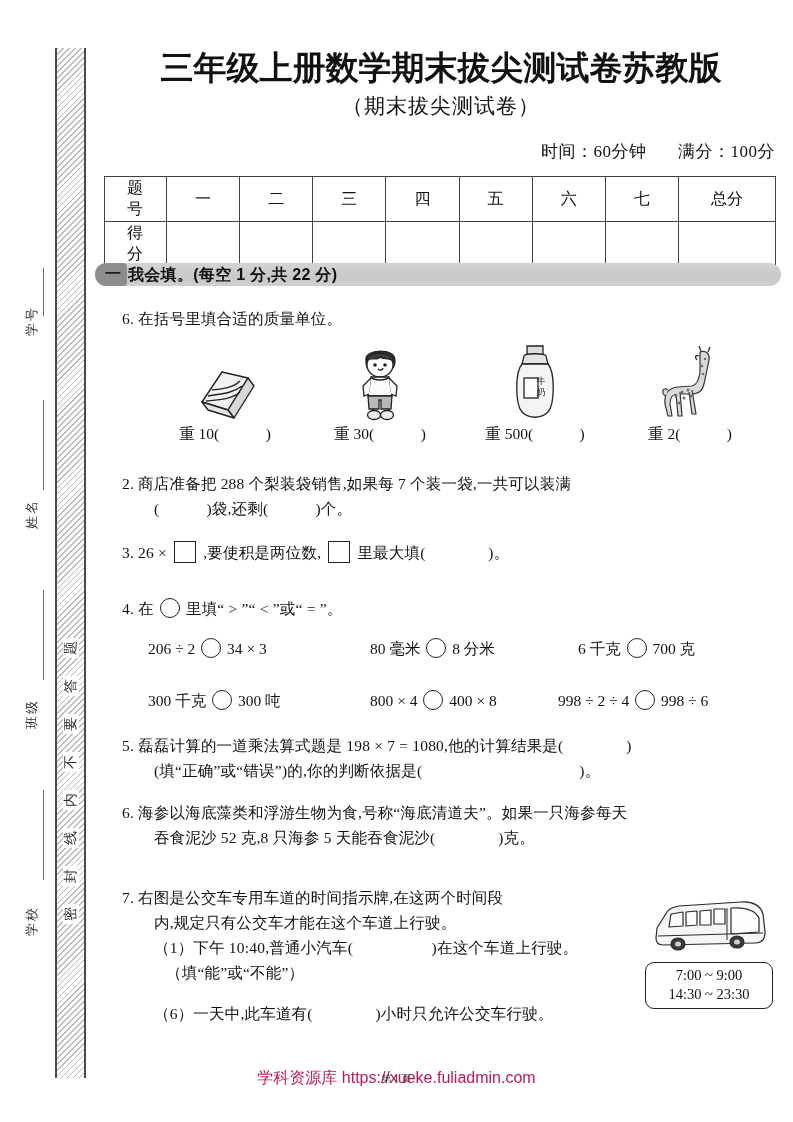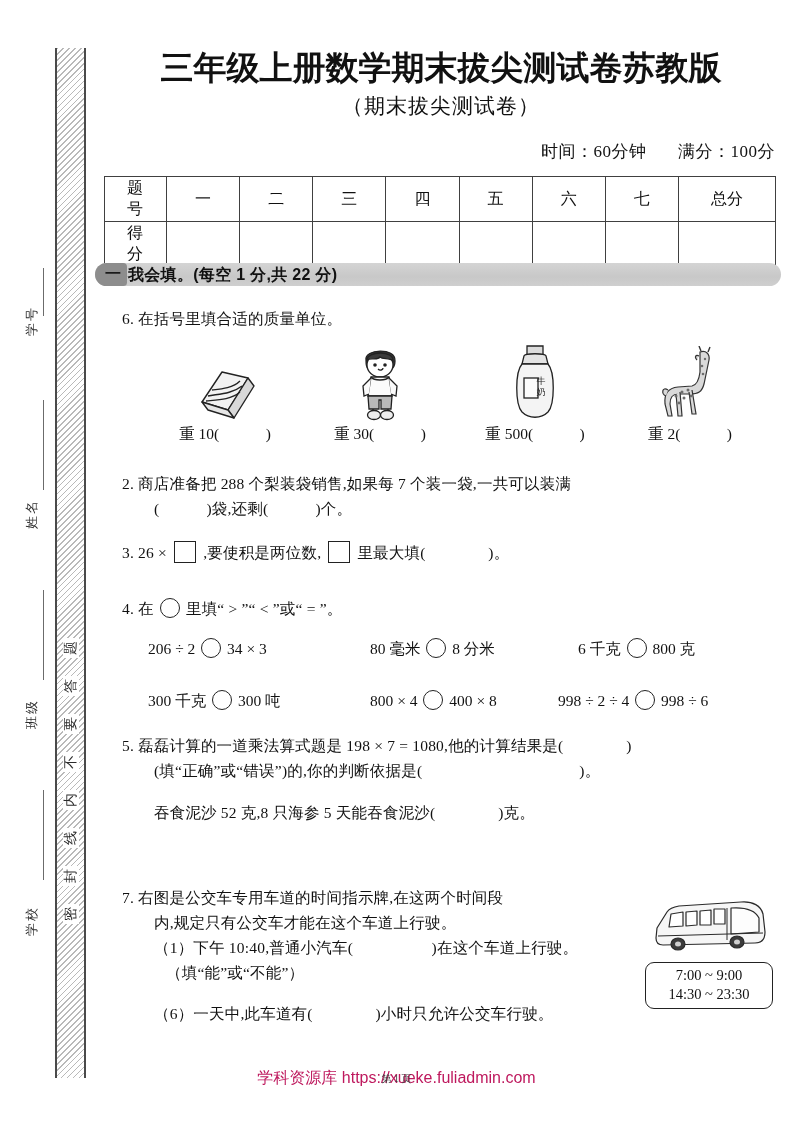--- a/index.html
+++ b/index.html
@@ -372,21 +372,21 @@
     <span>34 × 3</span>
   </div>
   <div class="cmp-row" style="left:370px; top:638px;">
     <span>80 毫米</span>
     <span class="circ"></span>
     <span>8 分米</span>
   </div>
   <div class="cmp-row" style="left:578px; top:638px;">
     <span>6 千克</span>
     <span class="circ"></span>
-    <span>800 克</span>
+    <span>700 克</span>
   </div>
 
   <div class="cmp-row" style="left:148px; top:690px;">
     <span>300 千克</span>
     <span class="circ"></span>
     <span>300 吨</span>
   </div>
   <div class="cmp-row" style="left:370px; top:690px;">
     <span>800 × 4</span>
     <span class="circ"></span>
@@ -397,20 +397,21 @@
     <span class="circ"></span>
     <span>998 ÷ 6</span>
   </div>
 
   <div class="q" style="left:122px; top:733px; width:665px;">
     <span>5. 磊磊计算的一道乘法算式题是 198 × 7 = 1080,他的计算结果是(　　　　)</span>
     <span class="indent">(填“正确”或“错误”)的,你的判断依据是(　　　　　　　　　　)。</span>
   </div>
 
   <div class="q" style="left:122px; top:800px; width:665px;">
+    <span>6. 海参以海底藻类和浮游生物为食,号称“海底清道夫”。如果一只海参每天</span>
     <span class="indent">吞食泥沙 52 克,8 只海参 5 天能吞食泥沙(　　　　)克。</span>
   </div>
 
   <div class="q" style="left:122px; top:885px; width:520px;">
     <span>7. 右图是公交车专用车道的时间指示牌,在这两个时间段</span>
     <span class="indent">内,规定只有公交车才能在这个车道上行驶。</span>
     <span class="indent">（1）下午 10:40,普通小汽车(　　　　　)在这个车道上行驶。</span>
     <span class="indent" style="margin-left:44px;">（填“能”或“不能”）</span>
     <span class="indent" style="display:block;margin-top:16px;">（6）一天中,此车道有(　　　　)小时只允许公交车行驶。</span>
   </div>

